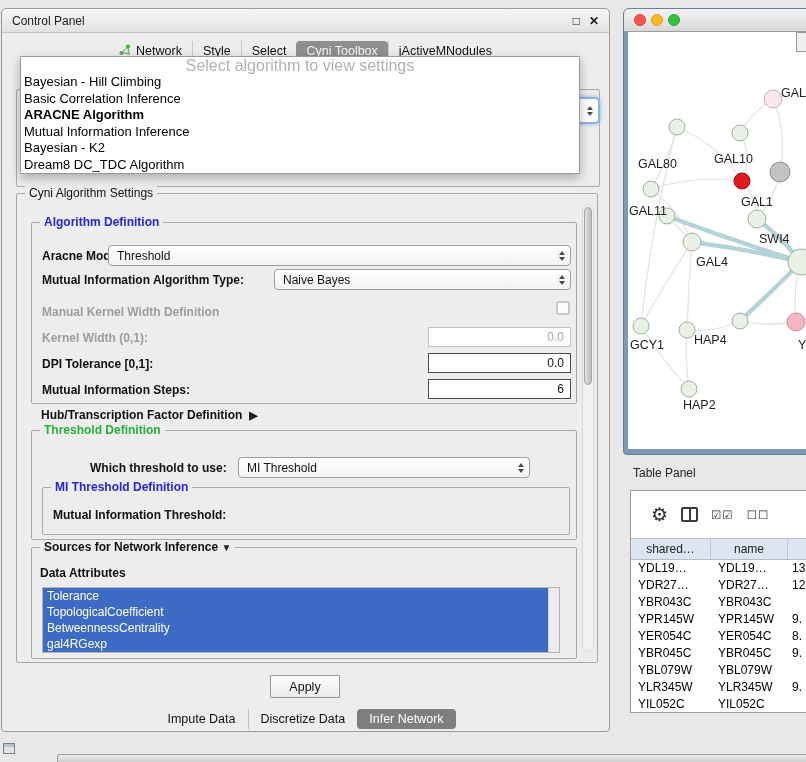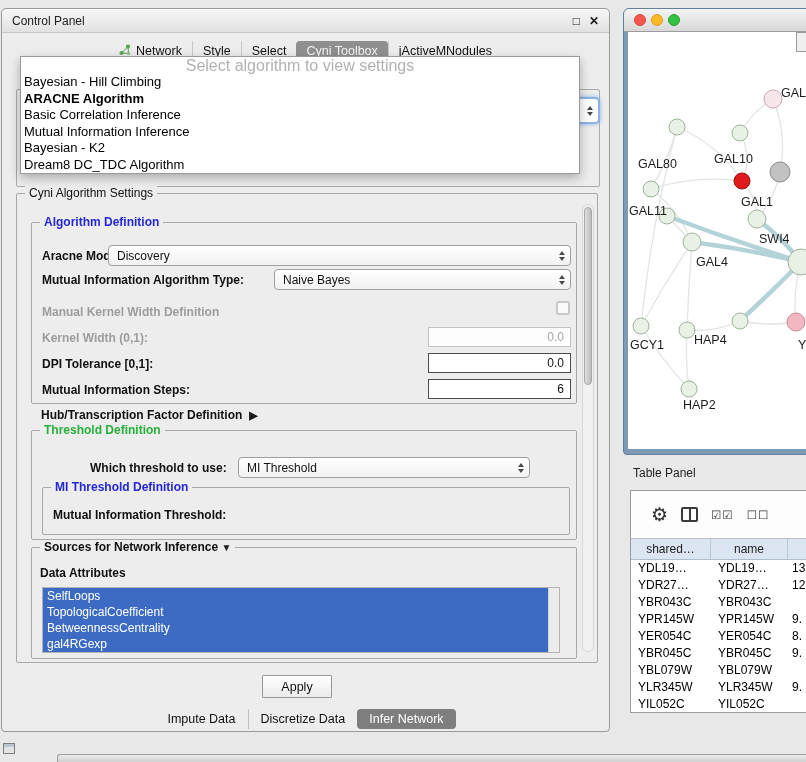--- a/index.html
+++ b/index.html
@@ -51,21 +51,21 @@
   .hubrow{position:absolute;left:24px;top:214px;display:flex;align-items:center;gap:7px;font-weight:bold;font-size:12px}
   .hub-arrow{font-size:11px;color:#1a1a1a}
 
   .listbox{position:absolute;background:#fff;border:1px solid #b3b3b3;overflow:hidden}
   .listitem{height:16px;line-height:16px;background:#3d6bc4;color:#fff;padding-left:4px;font-size:12px;width:calc(100% - 11px);white-space:nowrap}
   .listtrack{position:absolute;right:0;top:0;bottom:0;width:11px;background:#ececec;border-left:1px solid #d4d4d4}
 
   .vscroll{position:absolute;right:3px;top:10px;bottom:10px;width:12px;background:#f1f1f1;border:1px solid #d8d8d8;border-radius:6px}
   .vthumb{position:absolute;left:1px;right:1px;top:2px;height:40%;background:linear-gradient(90deg,#dedede,#bdbdbd);border:1px solid #a9a9a9;border-radius:5px}
 
-  .applybtn{position:absolute;left:260px;top:666px;width:70px;height:23px;border:1px solid #989898;border-radius:1px;background:linear-gradient(#ffffff,#ebebeb);font-size:12.5px;display:flex;align-items:center;justify-content:center;color:#111}
+  .applybtn{position:absolute;left:268px;top:666px;width:70px;height:23px;border:1px solid #989898;border-radius:1px;background:linear-gradient(#ffffff,#ebebeb);font-size:12.5px;display:flex;align-items:center;justify-content:center;color:#111}
 
   .bottomtabs{position:absolute;left:0;right:0;top:699px;height:22px;display:flex;justify-content:center;align-items:center}
   .btab{padding:3px 12px;font-size:12.5px;color:#111;border-left:1px solid #c2c2c2;white-space:nowrap}
   .btab:first-child{border-left:none}
   .btab.active{background:#7e7e7e;color:#fff;border-radius:4px;border-left:none}
 
   
   .netwin{position:absolute;left:623px;top:8px;width:200px;height:447px;background:#7e9ab6;border:1px solid #62809e;border-radius:6px 6px 4px 4px}
   .nettitle{height:23px;background:linear-gradient(#f4f4f4,#d8d8d8);border-bottom:1px solid #9d9d9d;border-radius:5px 5px 0 0;display:flex;align-items:center;gap:5px;padding-left:10px}
   .light{width:12px;height:12px;border-radius:50%}
@@ -132,36 +132,36 @@
   <div class="frag-combo">
     <span class="arrows">
         <i class="tri-up"></i>
         <i class="tri-down"></i>
       </span>
   </div>
 
   <div class="popup">
     <div class="pop-placeholder">Select algorithm to view settings</div>
     <div class="pop-item">Bayesian - Hill Climbing</div>
+    <div class="pop-item">Basic Correlation Inference</div>
     <div class="pop-item sel">ARACNE Algorithm</div>
-    <div class="pop-item">Basic Correlation Inference</div>
     <div class="pop-item">Mutual Information Inference</div>
     <div class="pop-item">Bayesian - K2</div>
     <div class="pop-item">Dream8 DC_TDC Algorithm</div>
   </div>
 
   <div class="frame">
     <span class="gtitle plain">Cyni Algorithm Settings</span>
 
     <div class="group" style="left:14px;top:28px;width:546px;height:182px">
       <span class="gtitle blue" style="background:#ededed">Algorithm Definition</span>
 
       <span class="lbl" style="left:10px;top:26px">Aracne Mode:</span>
       <div class="combo" style="left:76px;top:22px;width:463px">
-        <span>Discovery</span>
+        <span>Threshold</span>
         <span class="arrows">
             <i class="tri-up"></i>
             <i class="tri-down"></i>
           </span>
       </div>
 
       <span class="lbl" style="left:10px;top:50px">Mutual Information Algorithm Type:</span>
       <div class="combo" style="left:242px;top:46px;width:297px">
         <span>Naive Bayes</span>
         <span class="arrows">
@@ -206,21 +206,21 @@
       </div>
     </div>
 
     <div class="group" style="left:14px;top:353px;width:546px;height:112px">
       <span class="gtitle semib" style="font-weight:bold">
         <span>Sources for Network Inference</span>
         <span style="font-size:10px;color:#222">▼</span>
       </span>
       <span class="lbl" style="left:8px;top:18px">Data Attributes</span>
       <div class="listbox" style="left:10px;top:39px;width:518px;height:66px">
-        <div class="listitem">SelfLoops</div>
+        <div class="listitem">Tolerance</div>
         <div class="listitem">TopologicalCoefficient</div>
         <div class="listitem">BetweennessCentrality</div>
         <div class="listitem">gal4RGexp</div>
         <div class="listtrack"></div>
       </div>
     </div>
 
     <div class="vscroll">
       <div class="vthumb"></div>
     </div>

